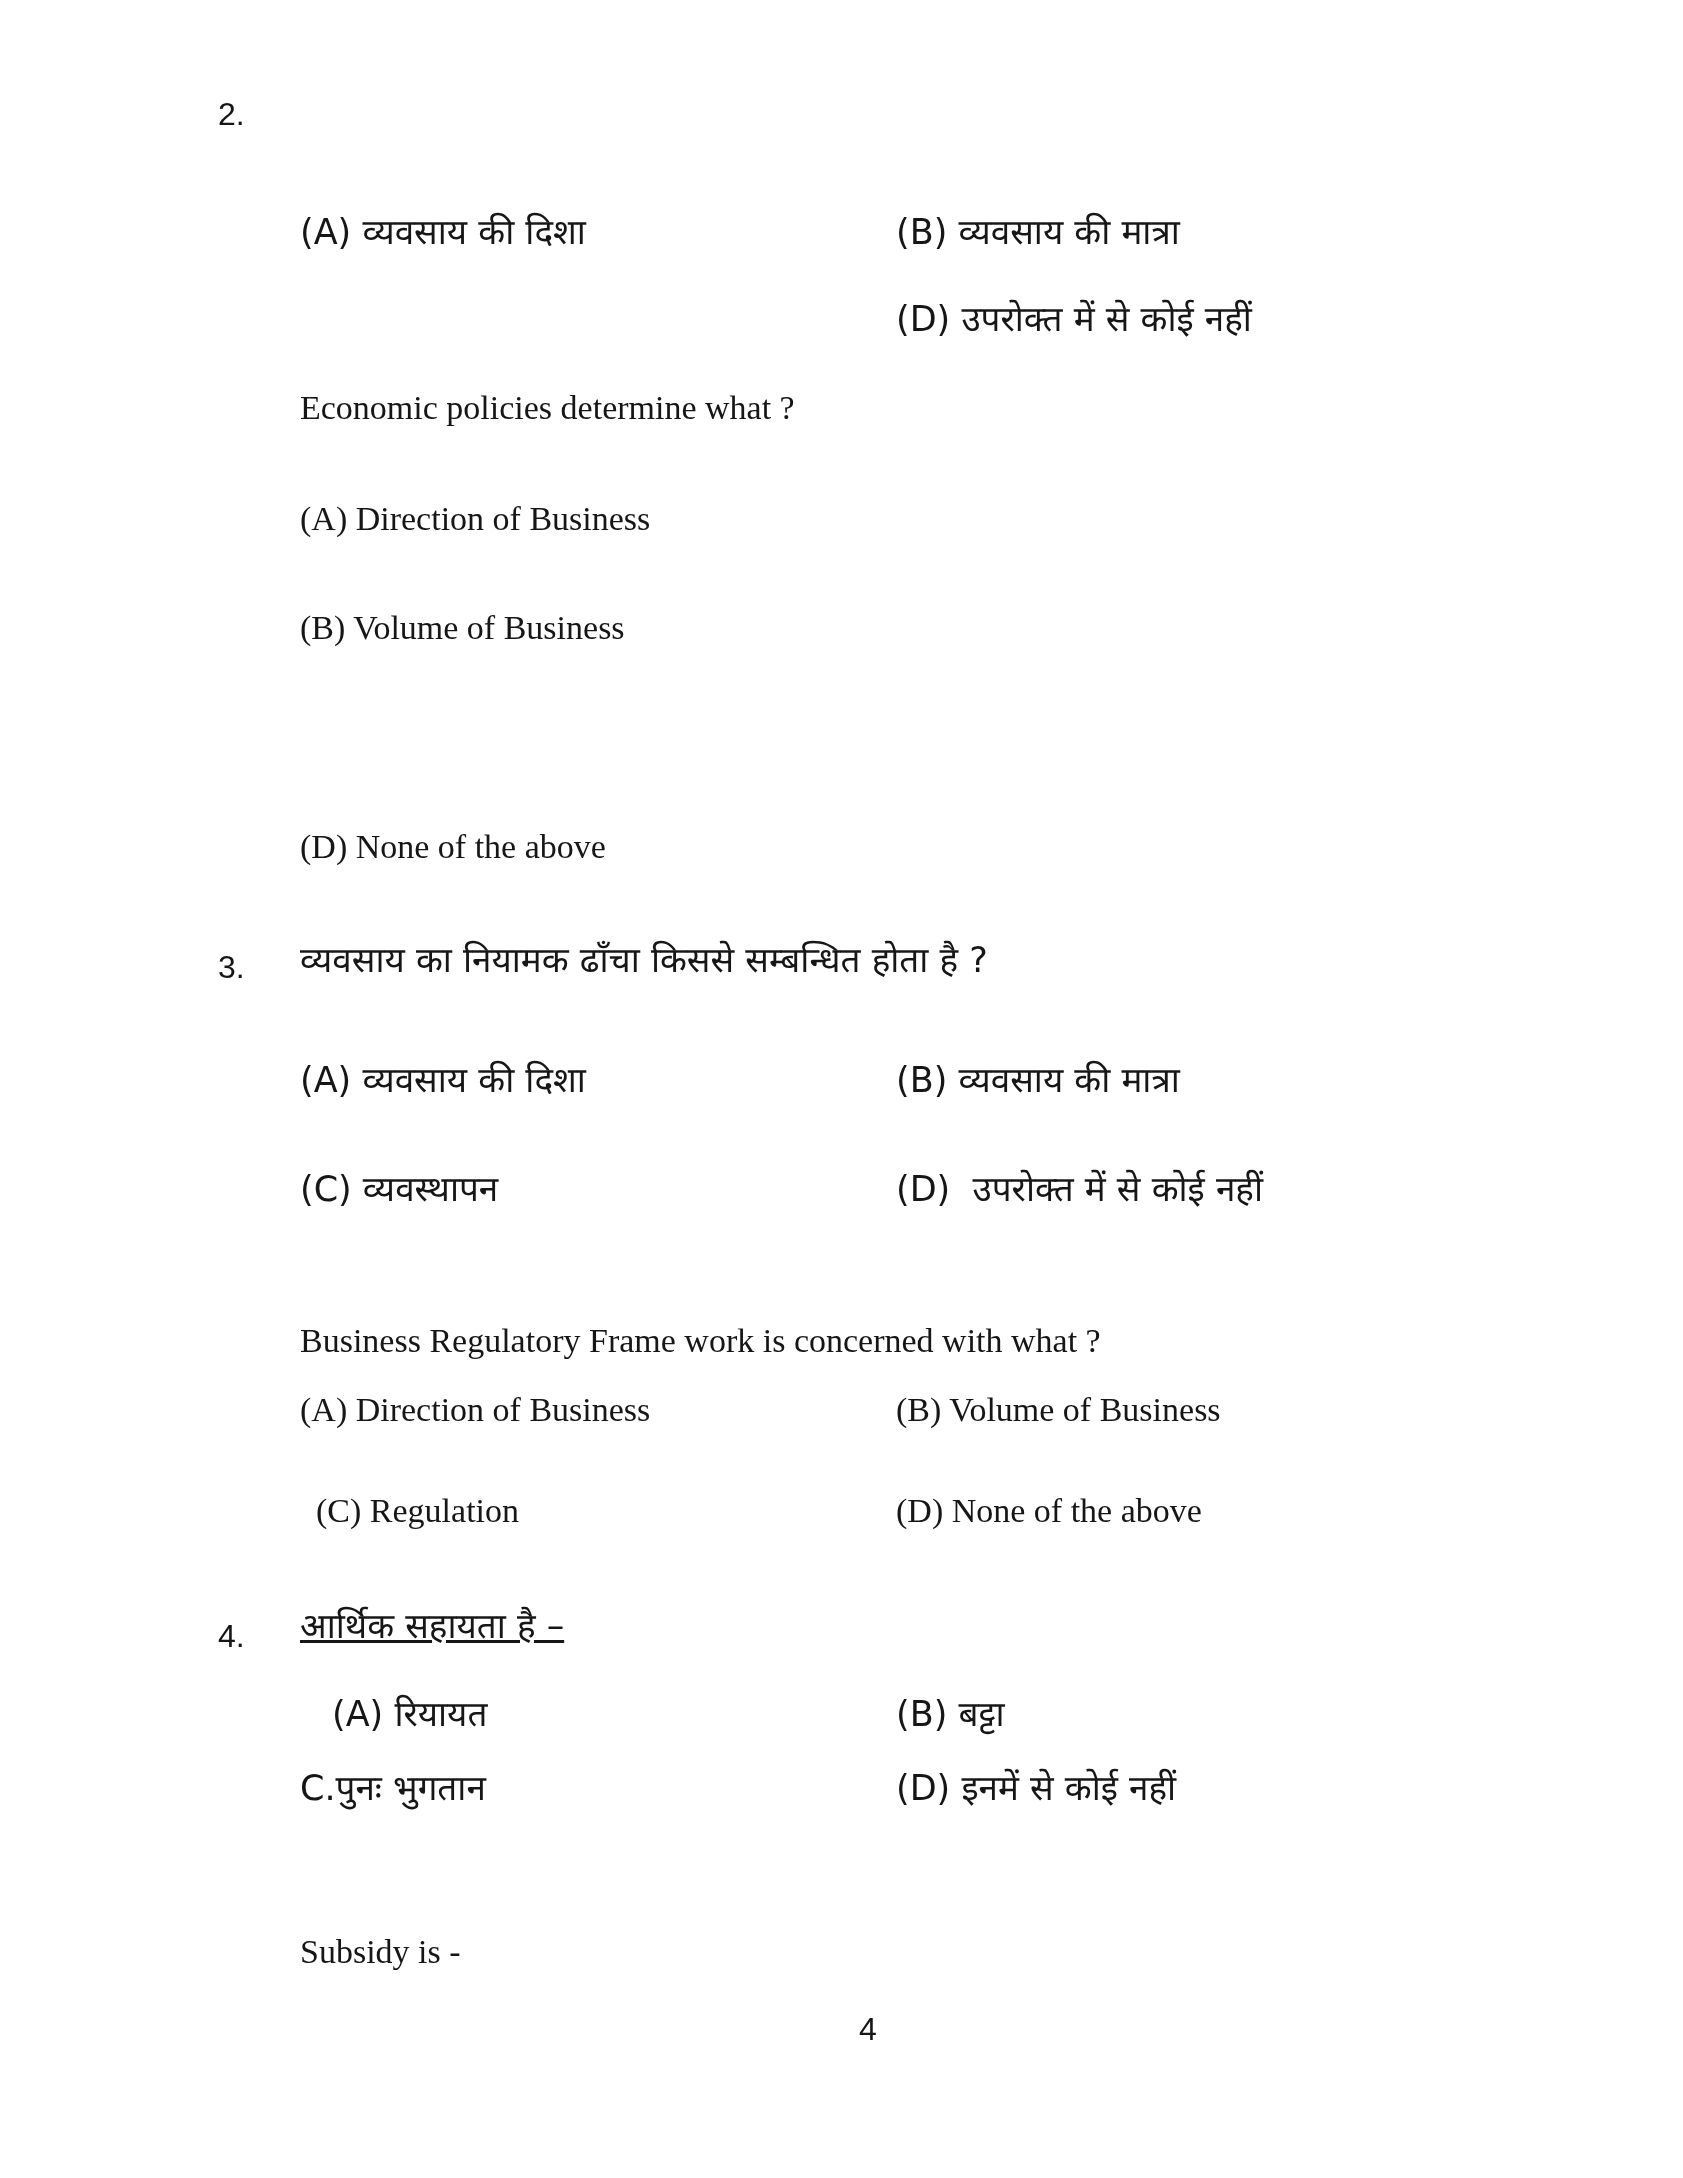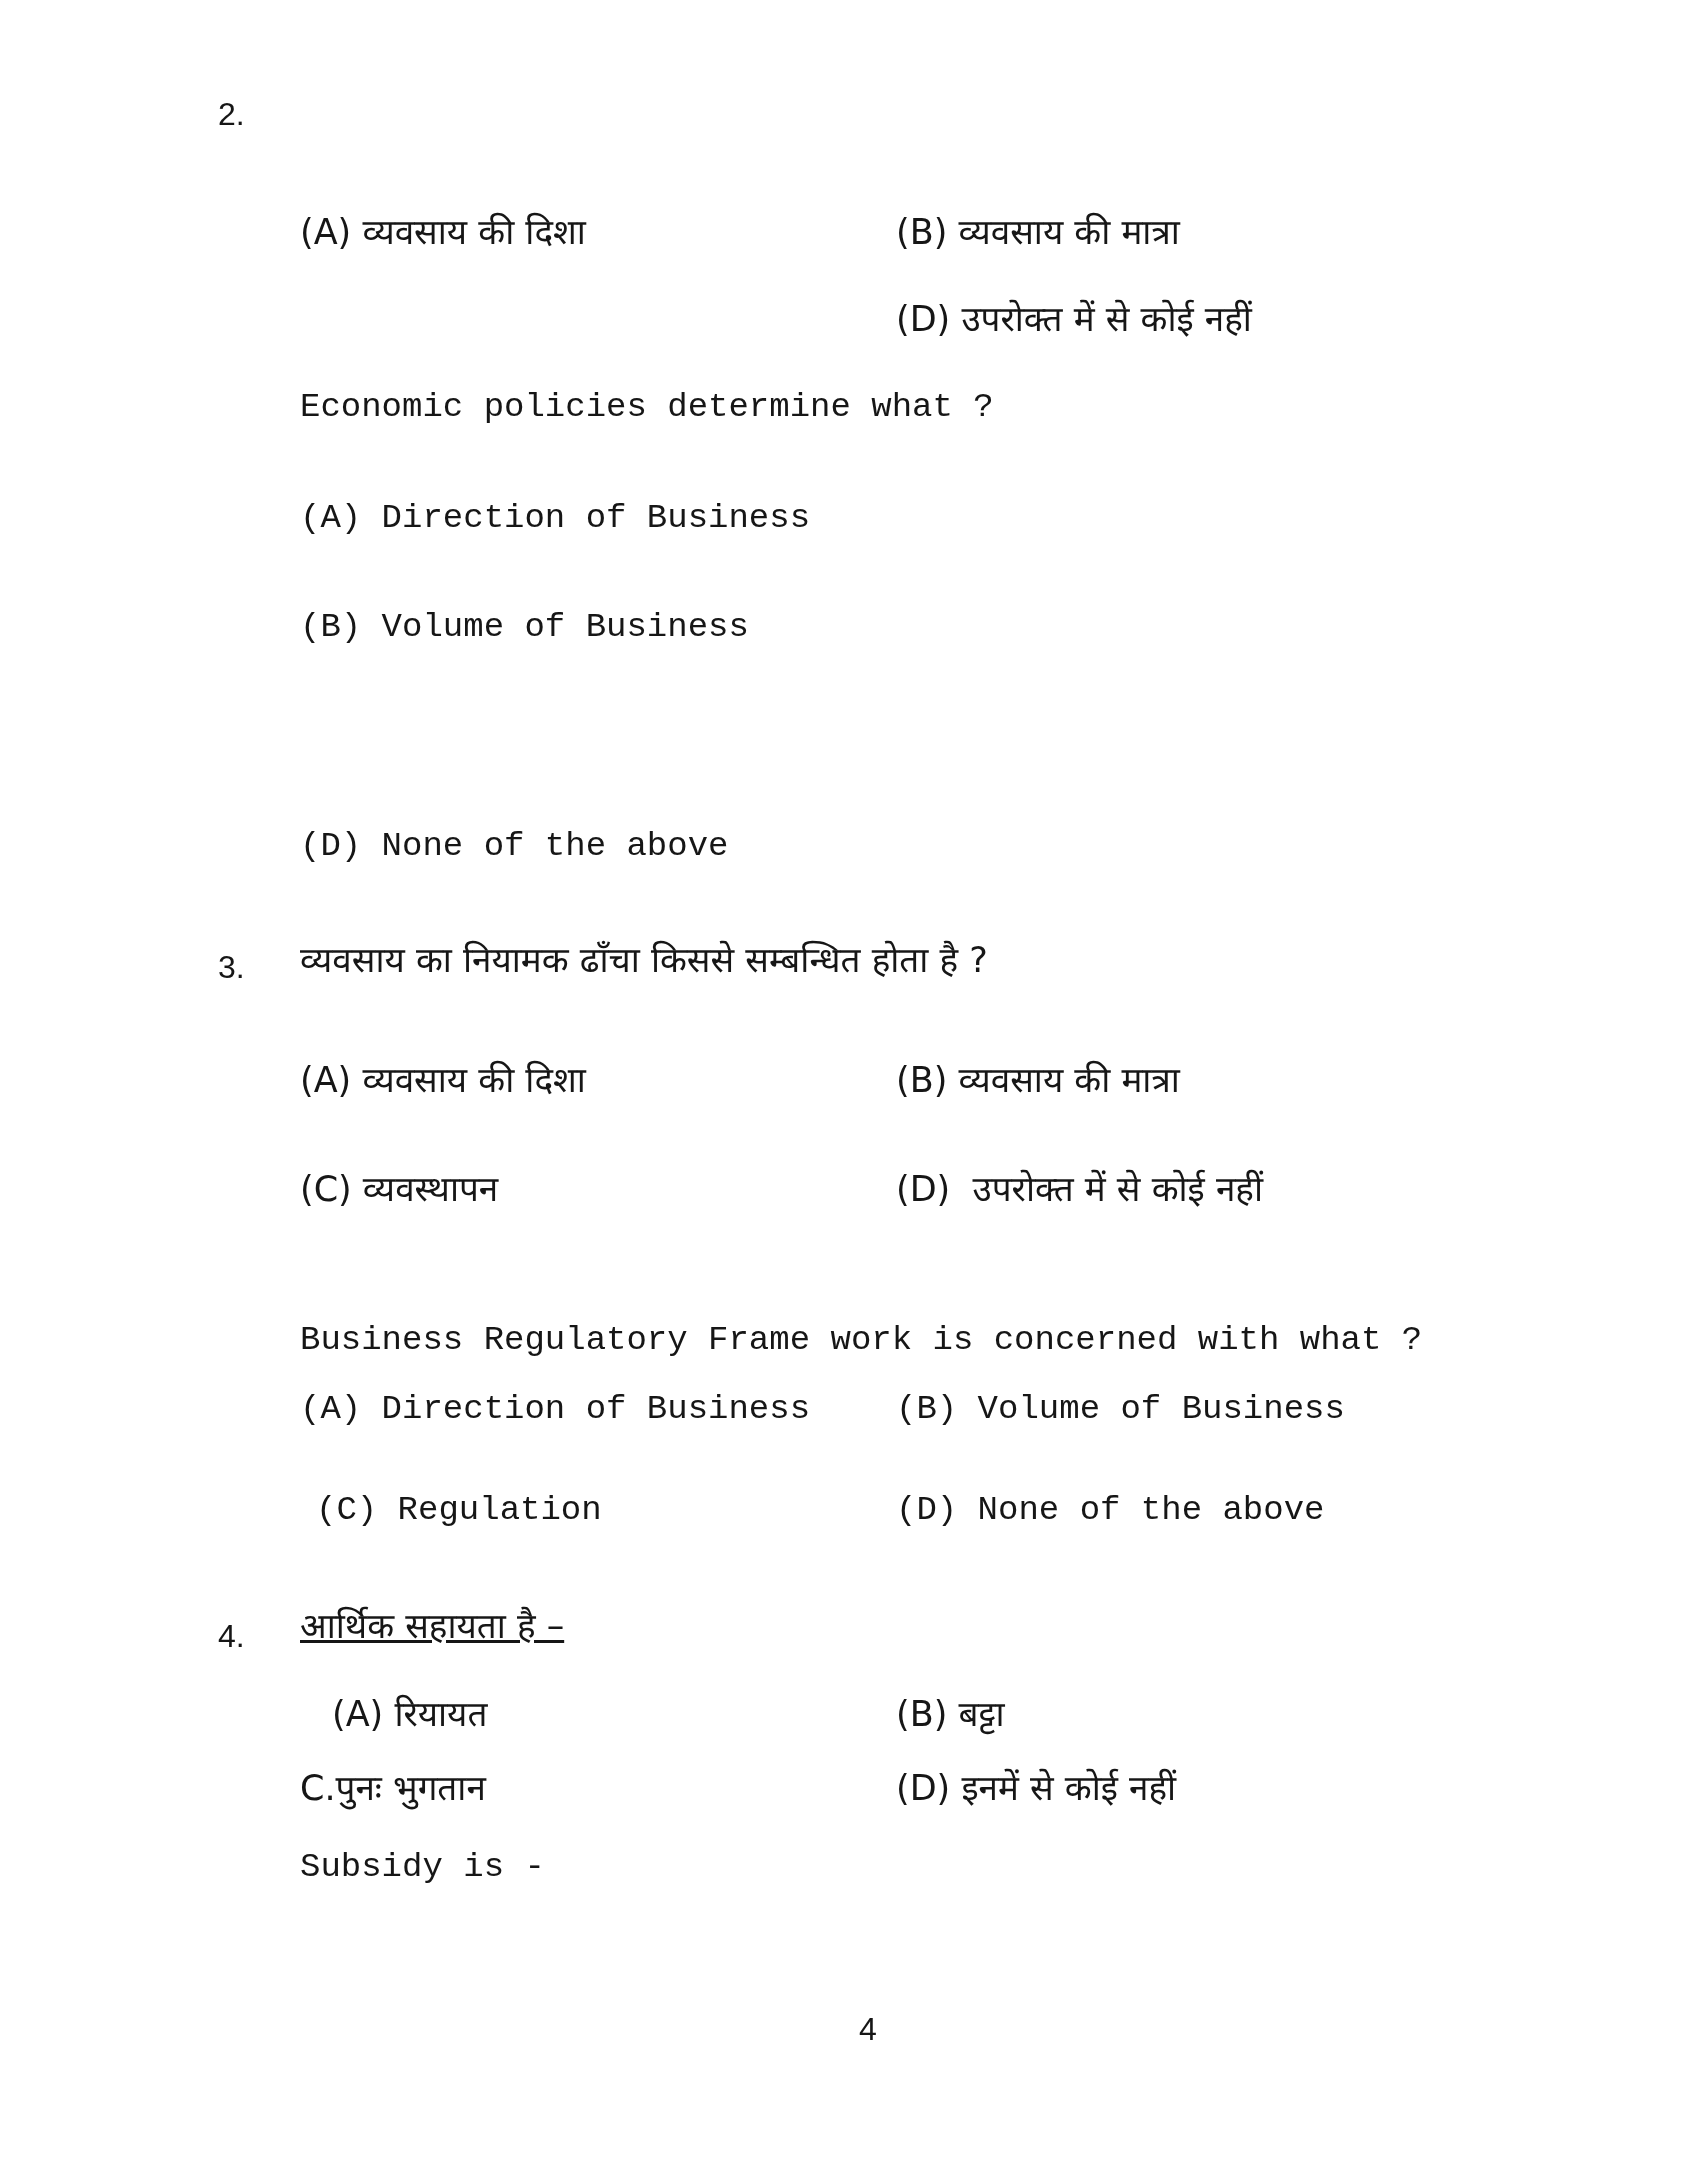--- a/index.html
+++ b/index.html
@@ -16,21 +16,21 @@
     color: #161616;
     overflow: hidden;
   }
   .line {
     position: absolute;
     white-space: pre;
     line-height: 1.1;
   }
   .en {
     font-size: 34px;
-    font-family: Liberation Mono, monospace;
+    font-family: Liberation Serif, serif;
   }
   .hi {
     font-size: 35px;
     font-family: "DejaVu Sans", "Liberation Sans", sans-serif;
   }
   .qnum {
     font-size: 32px;
     font-family: "Liberation Sans", "DejaVu Sans", sans-serif;
   }
   .pageno {
@@ -75,18 +75,18 @@
 
   <div class="line qnum" style="left:218px; top:1619px;">4.</div>
   <div class="line hi" style="left:300px; top:1607px;text-decoration:underline;">आर्थिक सहायता है –</div>
 
   <div class="line hi" style="left:300px; top:1695px;margin-left:32px;">(A) रियायत</div>
   <div class="line hi" style="left:896px; top:1695px;">(B) बट्टा</div>
 
   <div class="line hi" style="left:300px; top:1769px;">C.पुनः भुगतान</div>
   <div class="line hi" style="left:896px; top:1769px;">(D) इनमें से कोई नहीं</div>
 
-  <div class="line en" style="left:300px; top:1849px;">Subsidy is -</div>
+  <div class="line en" style="left:300px; top:1933px;">Subsidy is -</div>
 
   <div class="line pageno" style="left:859px; top:2012px;">4</div>
 
 </div>
 
 
 </body></html>

